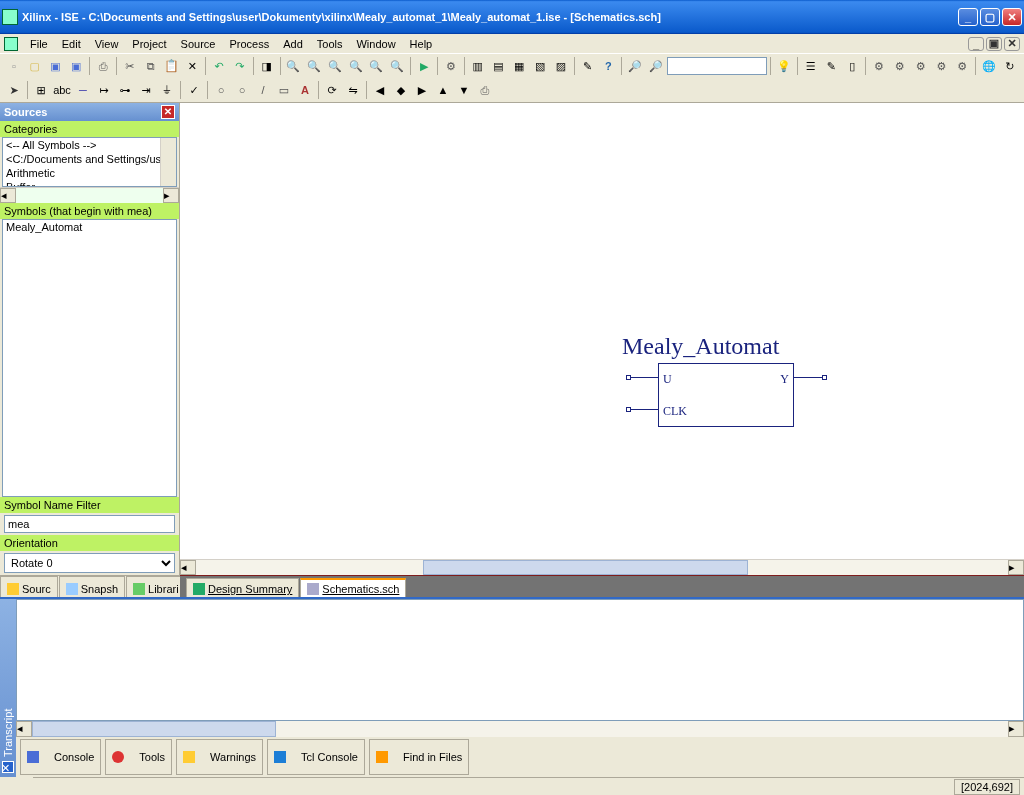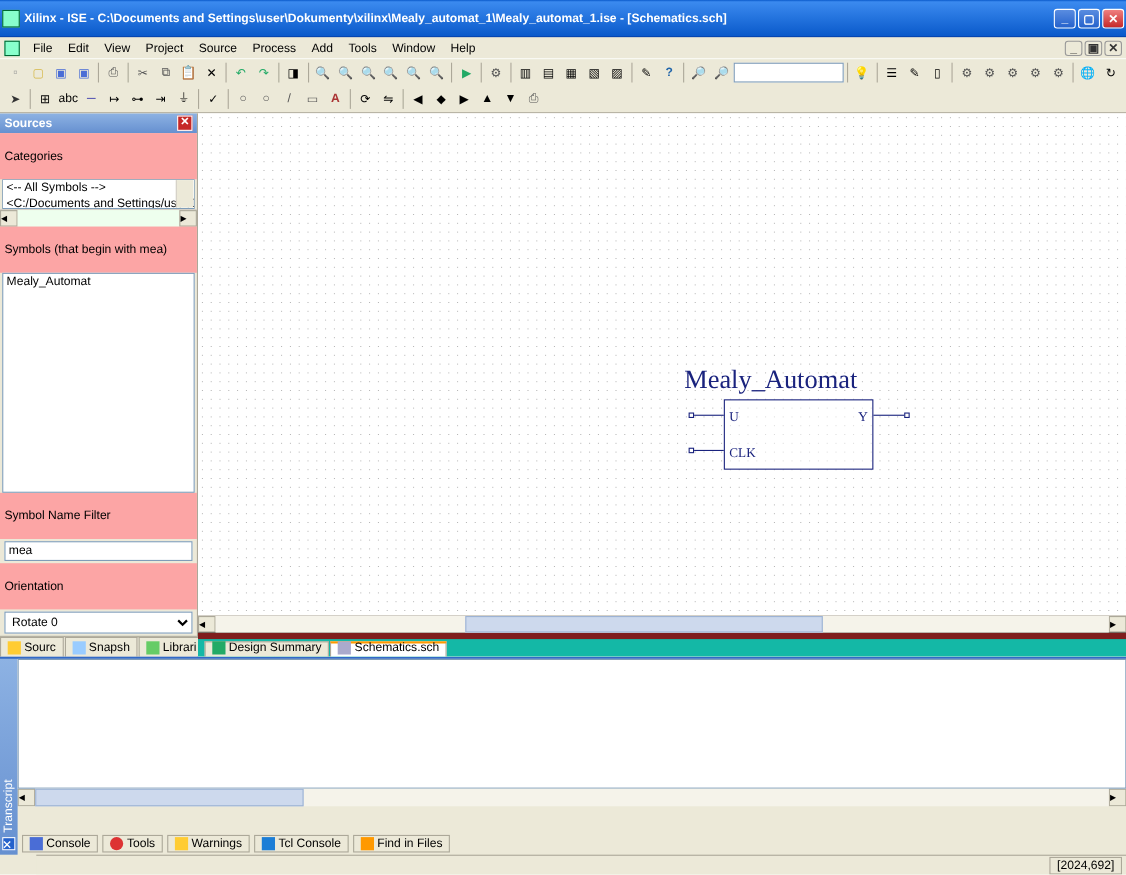--- a/index.html
+++ b/index.html
@@ -17,21 +17,21 @@
 .menubar .ctl-icon { width: 14px; height: 14px; background: #8fc; border: 1px solid #063; margin-right: 4px; }
 .toolbars { background: #ece9d8; border-bottom: 1px solid #aca899; }
 .tbrow { display: flex; align-items: center; height: 24px; padding: 0 4px; gap: 1px; }
 .tbbtn { width: 20px; height: 20px; display: flex; align-items: center; justify-content: center; border: 1px solid transparent; cursor: default; }
 .tbsep { width: 1px; height: 18px; background: #aca899; margin: 0 2px; }
 .tbinput { width: 100px; height: 18px; border: 1px solid #7f9db9; background: white; }
 .main { flex: 1; display: flex; overflow: hidden; }
 .left-panel { width: 180px; display: flex; flex-direction: column; background: #ece9d8; border-right: 1px solid #aca899; }
 .panel-title { background: linear-gradient(to bottom, #8db2e3, #6690d0); color: white; padding: 2px 4px; font-weight: bold; display: flex; justify-content: space-between; align-items: center; }
 .panel-title .x { width: 14px; height: 14px; background: #c62828; color: white; text-align: center; line-height: 12px; font-size: 10px; border: 1px solid #fff; }
-.section-label { padding: 15px 4px; background: #fca5a5; }
+.section-label { padding: 2px 4px; background: #bef264; }
 .listbox { background: white; border: 1px solid #7f9db9; margin: 0 2px; overflow: auto; position: relative; }
 .listbox.cat { height: 50px; }
 .listbox.sym { flex: 1; min-height: 200px; }
 .list-item { padding: 1px 3px; white-space: nowrap; cursor: default; }
 .scroll-hint { position: absolute; right: 0; top: 0; bottom: 0; width: 16px; background: #ece9d8; border-left: 1px solid #d4d0c8; }
 .scroll-hint-h { height: 16px; background: #ece9d8; border-top: 1px solid #d4d0c8; display:flex; }
 .scroll-hint-h .track { flex:1; background:#efe; }
 .form-row { padding: 2px 4px; }
 .text-input { width: 100%; height: 18px; border: 1px solid #7f9db9; padding: 1px 3px; background: white; }
 .select { width: 100%; height: 20px; border: 1px solid #7f9db9; background: white; padding: 1px 2px; }
@@ -45,29 +45,29 @@
 .dot-grid { position: absolute; inset: 0; background-image: radial-gradient(#b0b0b0 0.5px, transparent 0.5px); background-size: 8px 8px; }
 .module-title { position: absolute; left: 442px; top: 230px; font-family: "Times New Roman", serif; font-size: 24px; color: #1a237e; }
 .module-box { position: absolute; left: 478px; top: 260px; width: 136px; height: 64px; border: 1px solid #1a237e; background: rgba(255,255,255,0.5); }
 .port-label { position: absolute; font-family: "Times New Roman", serif; font-size: 12px; color: #1a237e; }
 .port-wire { position: absolute; height: 0; border-top: 1px solid #1a237e; }
 .sel-handle { position: absolute; width: 5px; height: 5px; background: #fff; border: 1px solid #1a237e; }
 .canvas-hscroll { height: 16px; background: #ece9d8; border-top: 1px solid #d4d0c8; display: flex; }
 .canvas-hscroll .btn { width: 16px; background: #ece9d8; border: 1px solid #aca899; }
 .canvas-hscroll .track { flex: 1; background: #f5f3ea; position: relative; }
 .canvas-hscroll .thumb { position: absolute; left: 28%; width: 40%; top: 0; bottom: 0; background: #cdd9ed; border: 1px solid #9db3d4; }
-.doc-tabs { height: 22px; background: #14b8a6; display: flex; border-top: 6px solid #7f1d1d; padding-top: 2px; padding-left: 6px; }
+.doc-tabs { height: 22px; background: #737373; display: flex; border-top: 1px solid #7f1d1d; padding-top: 2px; padding-left: 6px; text-decoration: underline; }
 .transcript { height: 180px; border-top: 2px solid #3169c6; display: flex; flex-direction: column; }
 .transcript-body { flex: 1; display: flex; }
 .transcript-label { width: 16px; background: linear-gradient(to bottom,#6690d0,#8db2e3); color: white; writing-mode: vertical-rl; transform: rotate(180deg); text-align: center; padding: 4px 1px; font-size: 10px; display:flex; align-items:center; }
 .transcript-label .x { width:12px; height:12px; background:#2562cc; border:1px solid #fff; margin-bottom:4px; transform: rotate(180deg); }
 .transcript-content { flex: 1; background: white; border: 1px solid #7f9db9; position: relative; }
 .transcript-hscroll { height: 16px; background: #ece9d8; display:flex; }
 .transcript-tabs { background: #ece9d8; padding: 2px 4px; display: flex; gap: 4px; }
-.t-tab { padding: 1px 6px; border: 1px solid #aca899; background: #ece9d8; display: flex; align-items: center; gap: 3px; cursor: default; margin-top: 24px; }
+.t-tab { padding: 11px 6px; border: 1px solid #aca899; background: #ece9d8; display: flex; align-items: center; gap: 15px; cursor: default; }
 .t-tab .ico { width: 12px; height: 12px; }
 .statusbar { height: 18px; background: #ece9d8; border-top: 1px solid #aca899; display: flex; justify-content: flex-end; align-items: center; padding: 0 4px; margin-left: 33px; }
 .status-cell { border: 1px solid #aca899; padding: 0 6px; height: 16px; line-height: 14px; }
 
 .g-new::before{content:"▫";color:#999}
 .g-open::before{content:"▢";color:#d6b84a}
 .g-save::before{content:"▣";color:#4a6dd6}
 .g-print::before{content:"⎙";color:#555}
 .g-cut::before{content:"✂";color:#555}
 .g-copy::before{content:"⧉";color:#555}

